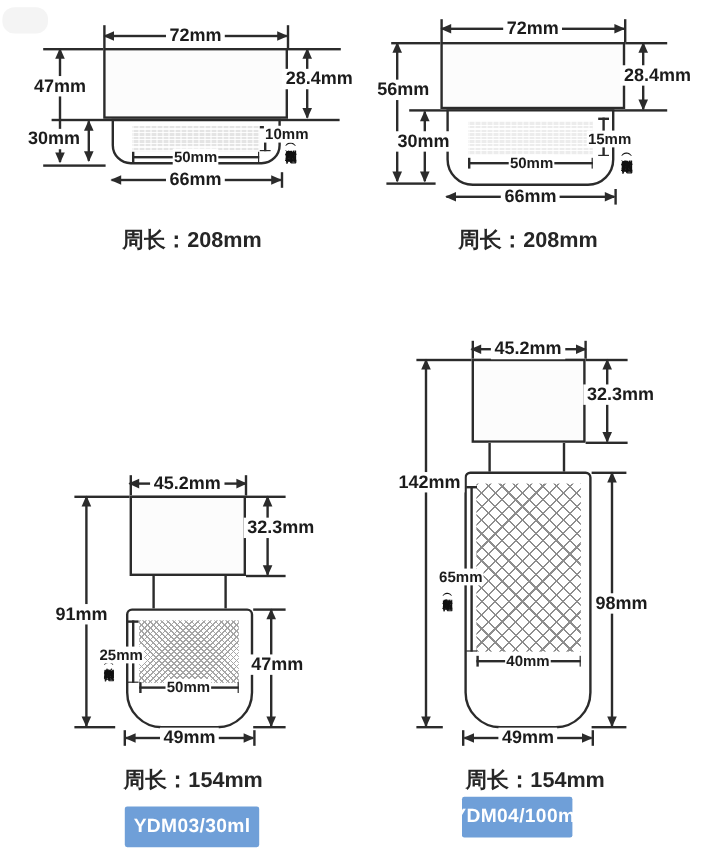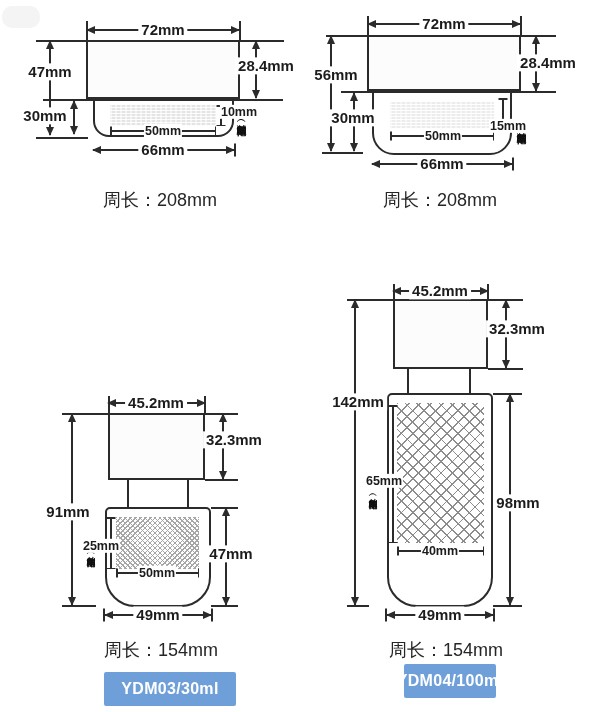--- a/index.html
+++ b/index.html
@@ -42,21 +42,21 @@
   .hdim.ticks::after{border:0;width:1.5px;height:9px;background:#2b2b2b;right:0;}
   .hdim .bar{position:absolute;width:2px;height:13px;background:#2b2b2b;top:50%;transform:translateY(-50%);}
   .hdim .bar.l{left:-2px;}
   .hdim .bar.r{right:-2px;}
   
   .dlab{position:absolute;transform:translate(-50%,-50%);background:#fff;padding:0 3px;
         font-weight:700;font-size:15px;line-height:1.15;color:#1c1c1c;white-space:nowrap;z-index:5;}
   .dlab.sm{font-size:12.5px;padding:0 1px;}
   .vtext{position:absolute;writing-mode:vertical-rl;font-size:9.5px;font-weight:700;color:#111;
          line-height:1;letter-spacing:.5px;z-index:4;}
-  .perim{position:absolute;transform:translateX(-50%);font-size:18px;font-weight:400;
+  .perim{position:absolute;transform:translateX(-50%);font-size:18px;font-weight:700;
          color:#262626;white-space:nowrap;}
   .badge{position:absolute;display:flex;align-items:center;justify-content:center;
          background:#6f9fd8;color:#fff;font-size:16px;font-weight:700;border-radius:2px;letter-spacing:.3px;}
   .smudge{position:absolute;left:2px;top:6px;width:38px;height:22px;background:#f4f4f4;border-radius:10px;}
 </style>
 </head>
 <body>
 
 <div class="canvas">
   <div class="smudge"></div>
@@ -101,21 +101,21 @@
     <div class="hatch hatch-rows" style="left:390px;top:101px;width:104px;height:28px;"></div>
     <div class="hdim" style="left:368px;top:23px;width:152px;"></div>
     <div class="dlab" style="left:444px;top:24px;">72mm</div>
     <div class="vdim" style="left:330px;top:36px;height:115px;"></div>
     <div class="dlab" style="left:336px;top:75px;">56mm</div>
     <div class="vdim" style="left:353px;top:93px;height:58px;"></div>
     <div class="dlab" style="left:353px;top:118px;">30mm</div>
     <div class="vdim" style="left:535px;top:36px;height:55px;"></div>
     <div class="dlab" style="left:548px;top:63px;">28.4mm</div>
     <div class="vdim ticks" style="left:502px;top:98px;height:32px;"></div>
-    <div class="dlab sm" style="left:508px;top:126px;">15mm</div>
+    <div class="dlab sm" style="left:508px;top:116px;">15mm</div>
     <div class="hdim ticks" style="left:390px;top:135px;width:104px;"></div>
     <div class="dlab sm" style="left:443px;top:136px;">50mm</div>
     <div class="hdim" style="left:372px;top:163px;width:140px;">
         <i class="bar r"></i>
       </div>
     <div class="dlab" style="left:442px;top:164px;">66mm</div>
     <div class="vtext" style="left:517px;top:124px;">（丝印印刷范围）</div>
     <div class="perim" style="left:440px;top:188px;">周长：208mm</div>
   </section>
 
@@ -143,21 +143,21 @@
     <div class="dlab sm" style="left:101px;top:546px;">25mm</div>
     <div class="hdim ticks" style="left:116px;top:572px;width:83px;"></div>
     <div class="dlab sm" style="left:157px;top:573px;">50mm</div>
     <div class="hdim" style="left:105px;top:614px;width:106px;">
         <i class="bar l"></i>
         <i class="bar r"></i>
       </div>
     <div class="dlab" style="left:158px;top:615px;">49mm</div>
     <div class="vtext" style="left:87px;top:549px;font-size:8.5px;">（丝印印刷范围）</div>
     <div class="perim" style="left:161px;top:638px;">周长：154mm</div>
-    <div class="badge" style="left:104px;top:672px;width:132px;height:34px;">YDM03/30ml</div>
+    <div class="badge" style="left:104px;top:672px;width:112px;height:34px;">YDM03/30ml</div>
   </section>
 
   <section class="prod">
     <div class="xline" style="left:347px;top:299px;width:176px;"></div>
     <div class="xline" style="left:488px;top:368px;width:35px;"></div>
     <div class="xline" style="left:493px;top:393px;width:29px;"></div>
     <div class="xline" style="left:347px;top:605px;width:22px;"></div>
     <div class="xline" style="left:493px;top:605px;width:29px;"></div>
     <div class="yline" style="left:393px;top:284px;height:15px;"></div>
     <div class="yline" style="left:487px;top:284px;height:15px;"></div>
@@ -177,15 +177,15 @@
     <div class="dlab sm" style="left:384px;top:481px;">65mm</div>
     <div class="hdim ticks" style="left:397px;top:550px;width:87px;"></div>
     <div class="dlab sm" style="left:440px;top:551px;">40mm</div>
     <div class="hdim" style="left:387px;top:614px;width:106px;">
         <i class="bar l"></i>
         <i class="bar r"></i>
       </div>
     <div class="dlab" style="left:440px;top:615px;">49mm</div>
     <div class="vtext" style="left:369px;top:491px;font-size:8.5px;">（丝印印刷范围）</div>
     <div class="perim" style="left:446px;top:638px;">周长：154mm</div>
-    <div class="badge" style="left:404px;top:664px;width:92px;height:34px;">YDM04/100ml</div>
+    <div class="badge" style="left:385px;top:664px;width:92px;height:34px;">YDM04/100ml</div>
   </section>
 </div>
 
 </body></html>

